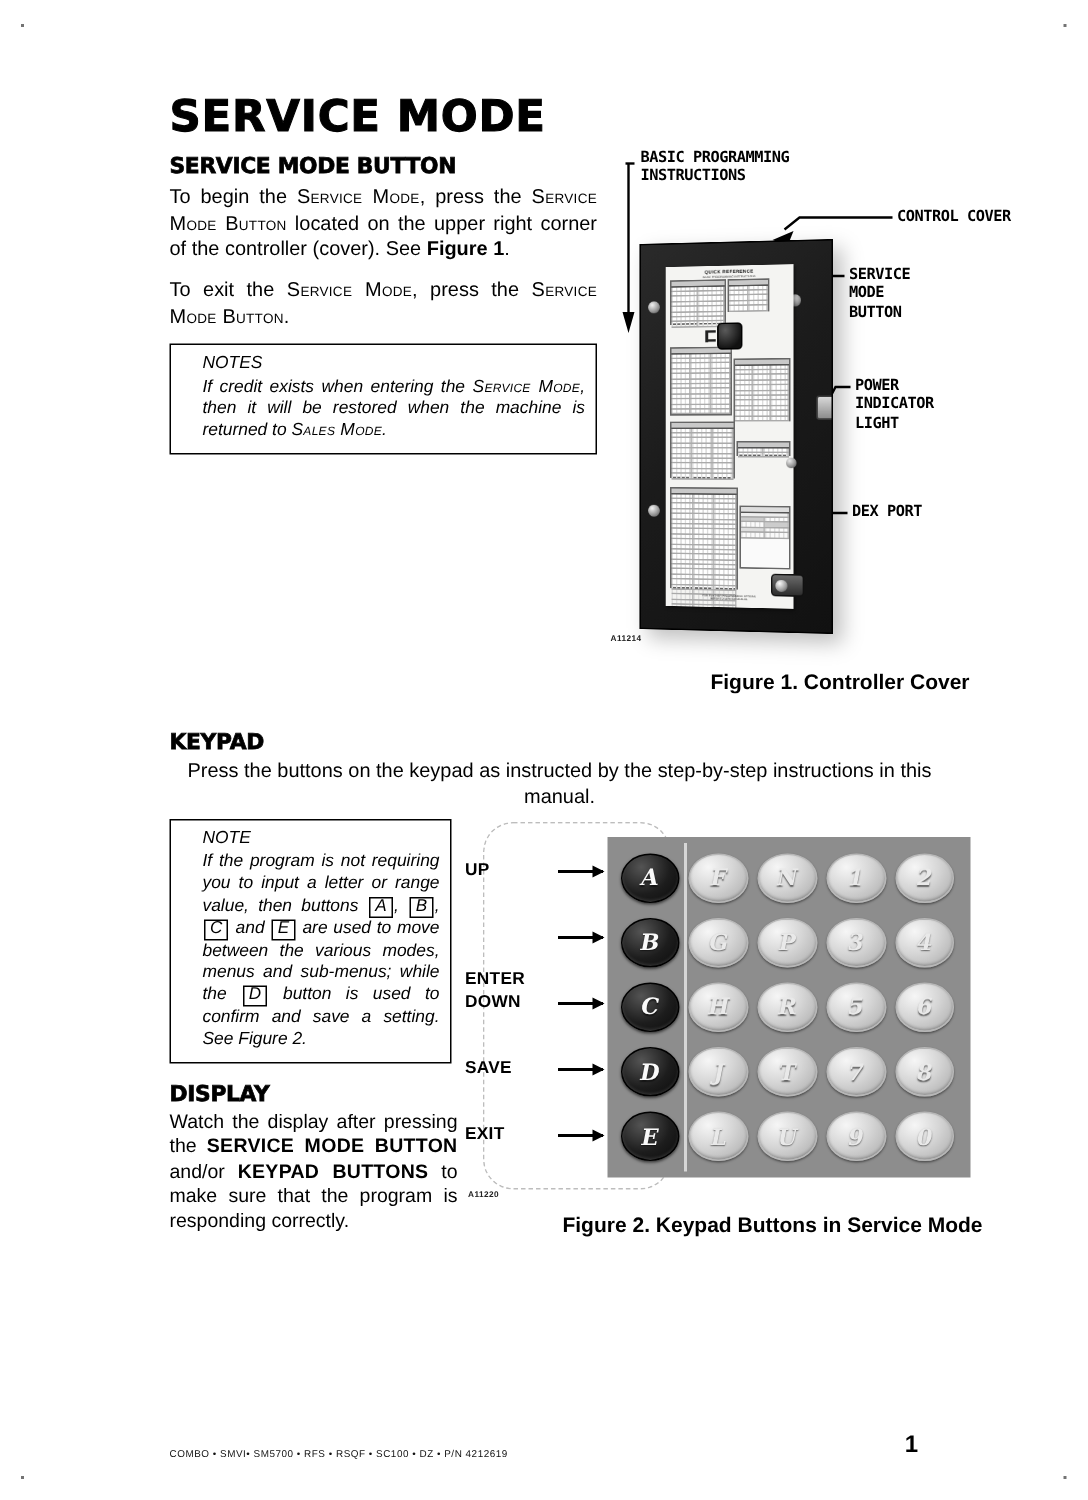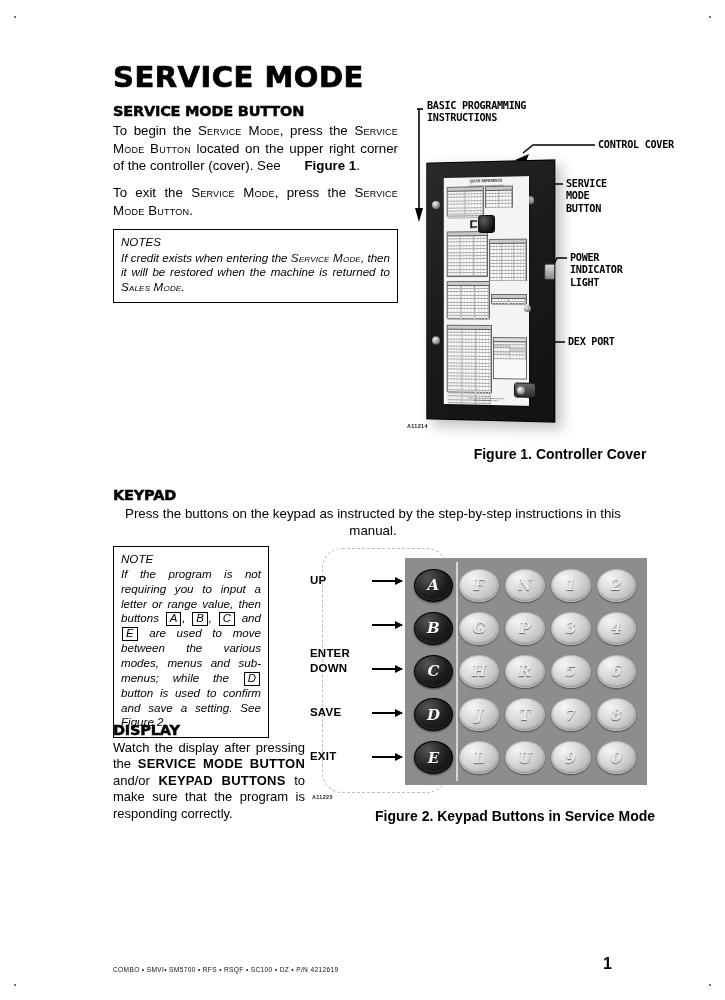--- a/index.html
+++ b/index.html
@@ -58,26 +58,26 @@
   p.body {
     font-size: 13.3px;
     line-height: 1.30;
     margin: 0 0 10px 0;
     text-align: justify;
   }
   .sc {
     font-variant: small-caps;
     letter-spacing: 0.2px;
   }
-  .bold { font-weight: 700; margin-left: 20px; }
+  .bold { font-weight: 700; }
 
   
   .notebox {
     border: 1.6px solid #000;
-    padding: 5px 7px 7px 7px;
+    padding: 5px 7px 7px 21px;
     font-style: italic;
     font-size: 11.6px;
     line-height: 1.27;
     box-sizing: border-box;
   }
   .notebox .nb-title {
     font-style: italic;
     font-weight: 400;
     margin-bottom: 1px;
   }
@@ -86,21 +86,21 @@
     text-align: justify;
   }
   .notebox p:last-child { margin-bottom: 0; }
   .notebox .sc { font-variant: small-caps; font-style: italic; }
 
   #notes-box-1 {
     width: 285px;
     margin-top: 2px;
   }
   #note-box-2 {
-    width: 156px;
+    width: 188px;
     margin-top: 3px;
   }
   .keycap {
     display: inline-block;
     border: 1.4px solid #000;
     padding: 0 3px;
     line-height: 1.05;
     font-style: italic;
     font-size: 11.4px;
     margin: 0 1px;

